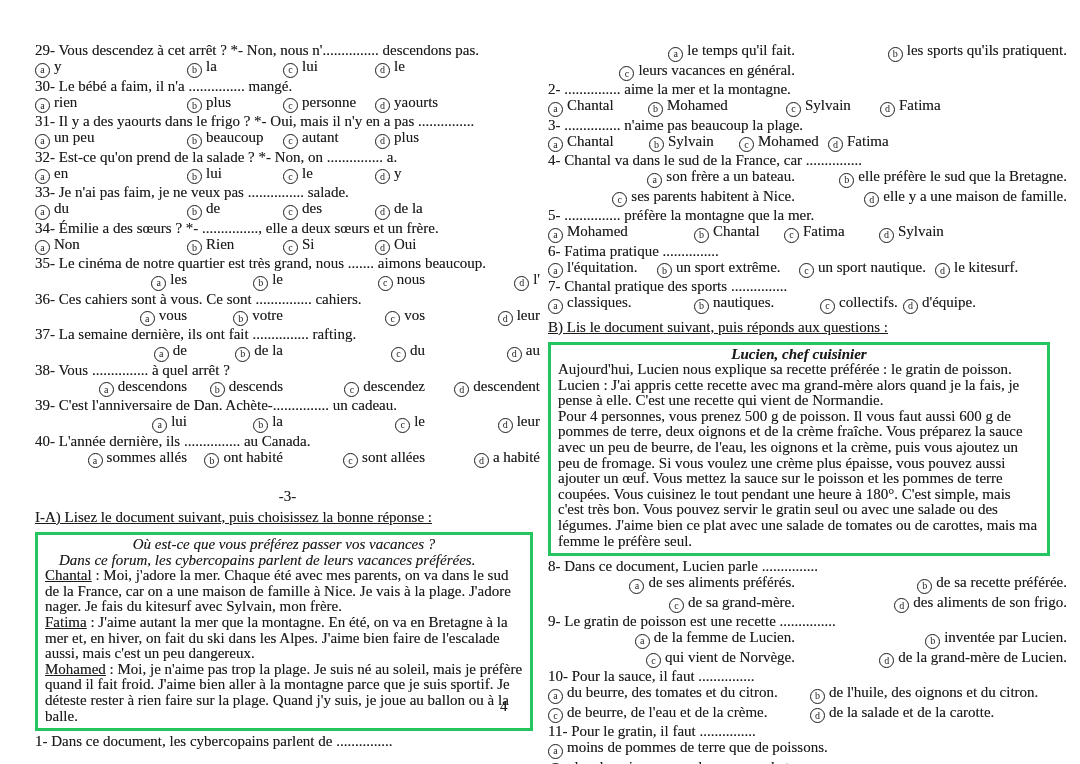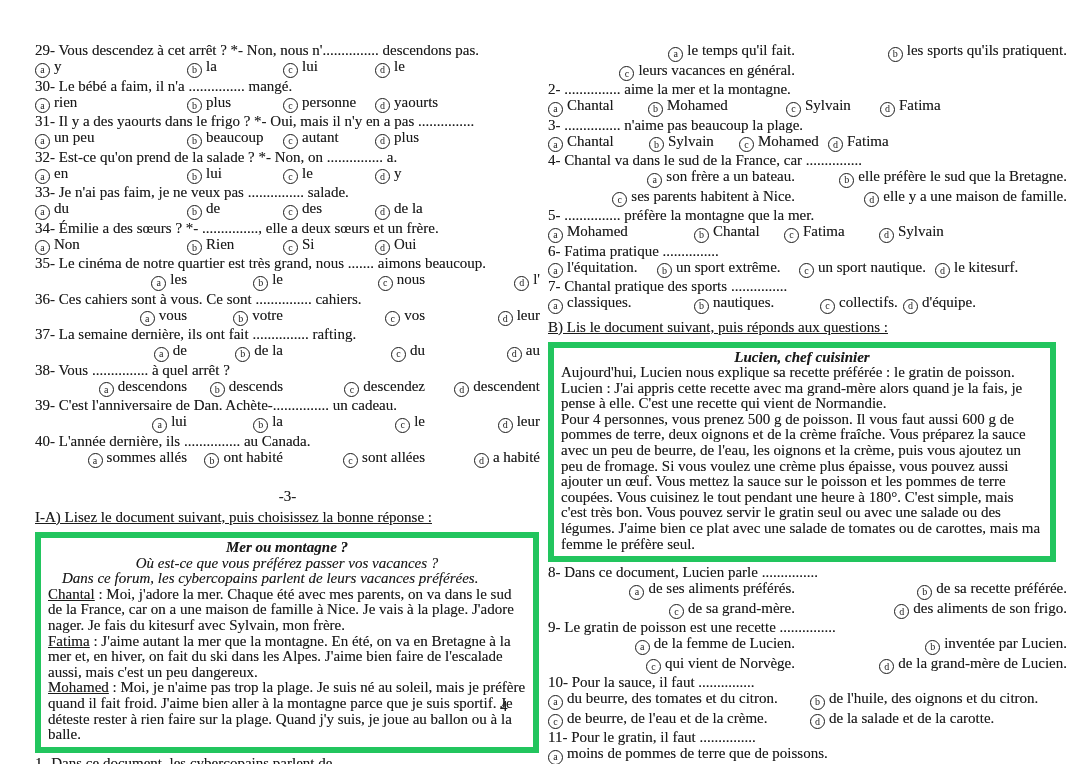--- a/index.html
+++ b/index.html
@@ -31,21 +31,21 @@
   .g-q5{grid-template-columns:146px 90px 95px 1fr;}
   .g-q6{grid-template-columns:109px 142px 136px 1fr;}
   .g-q7{grid-template-columns:146px 126px 83px 1fr;}
   .g-stack{grid-template-columns:1fr;}
   .page-marker{text-align:center;margin:20px 0 2px;}
   .section-head{
     font-size:15px;line-height:22px;text-decoration:underline;
     margin:2px 0 4px;white-space:nowrap;
   }
   .doc-box{
-    border:6px solid #22c55e;padding:2px 7px 4px;margin:2px 0 2px;
+    border:3px solid #22c55e;padding:2px 7px 4px;margin:2px 0 2px;
     line-height:15.6px;width:478px;
   }
   .box-title{text-align:center;font-style:italic;font-weight:bold;}
   .box-sub{text-align:center;font-style:italic;}
   .box-intro{font-style:italic;text-indent:14px;}
   .post-name{text-decoration:underline;}
   .q1-stem{white-space:nowrap;margin-top:2px;}
   .page-number{position:absolute;left:500px;top:698px;}
 </style>
 </head>
@@ -161,21 +161,20 @@
           <span class="opt"><span class="circ">d</span><span>a habité</span></span>
         </div>
       </div>
     </div>
 
   <div class="page-marker">-3-</div>
 
   <div class="section-head">I-A) Lisez le document suivant, puis choisissez la bonne réponse :</div>
 
   <div class="doc-box">
-    <div class="box-title">Mer ou montagne ?</div>
     <div class="box-sub">Où est-ce que vous préférez passer vos vacances ?</div>
     <div class="box-intro">Dans ce forum, les cybercopains parlent de leurs vacances préférées.</div>
     <div class="post"><span class="post-name">Chantal</span><span> : </span><span>Moi, j'adore la mer. Chaque été avec mes parents, on va dans le sud de la France, car on a une maison de famille à Nice. Je vais à la plage. J'adore nager. Je fais du kitesurf avec Sylvain, mon frère.</span></div>
     <div class="post"><span class="post-name">Fatima</span><span> : </span><span>J'aime autant la mer que la montagne. En été, on va en Bretagne à la mer et, en hiver, on fait du ski dans les Alpes. J'aime bien faire de l'escalade aussi, mais c'est un peu dangereux.</span></div>
     <div class="post"><span class="post-name">Mohamed</span><span> : </span><span>Moi, je n'aime pas trop la plage. Je suis né au soleil, mais je préfère quand il fait froid. J'aime bien aller à la montagne parce que je suis sportif. Je déteste rester à rien faire sur la plage. Quand j'y suis, je joue au ballon ou à la balle.</span></div>
   </div>
 
   <div class="q1-stem">1- Dans ce document, les cybercopains parlent de ...............</div>
 </div>
 

